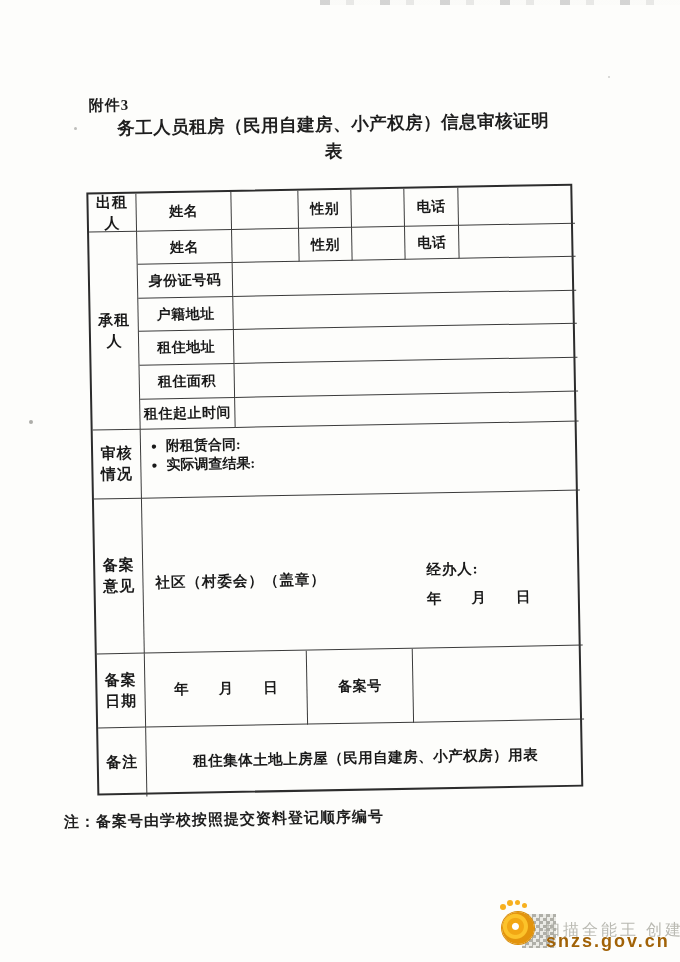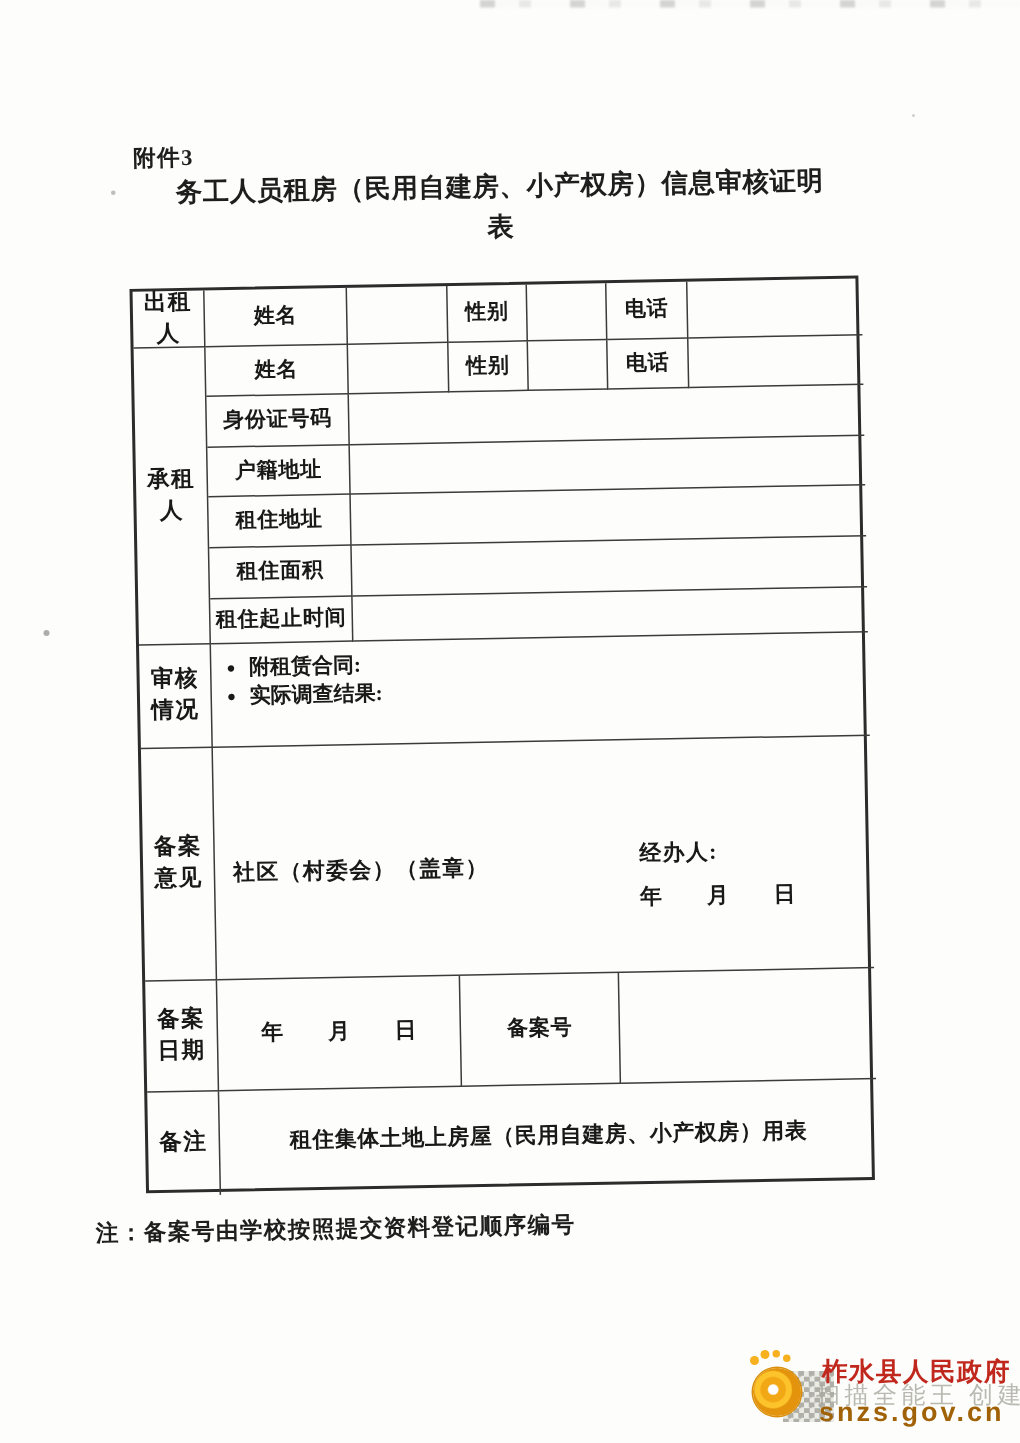--- a/index.html
+++ b/index.html
@@ -217,15 +217,14 @@
 
   <div class="watermark">
     <div class="qr"></div>
     <div class="paw"></div>
     <div class="paw-dot pd1"></div>
     <div class="paw-dot pd2"></div>
     <div class="paw-dot pd3"></div>
     <div class="paw-dot pd4"></div>
     <div class="wm-url">snzs.gov.cn</div>
     <div class="wm-scan">扫描全能王 创建</div>
-    <div class="wm-gov">柞水县人民政府</div>
   </div>
 </div>
 
 </body></html>

